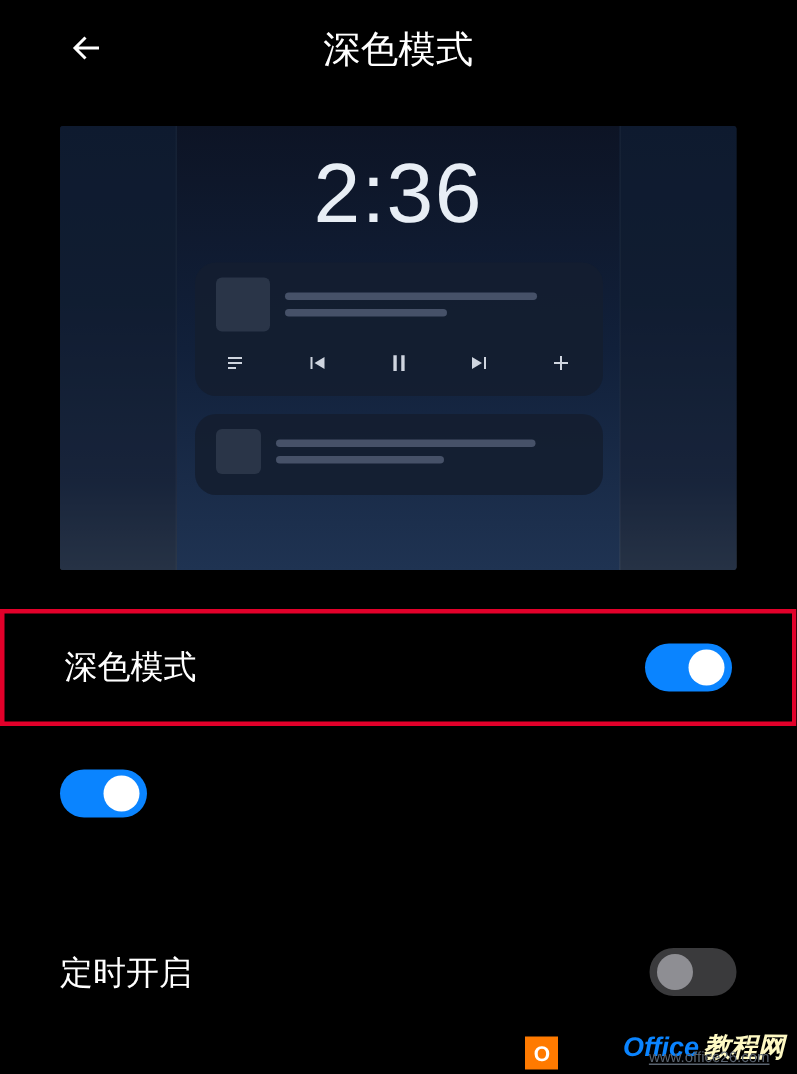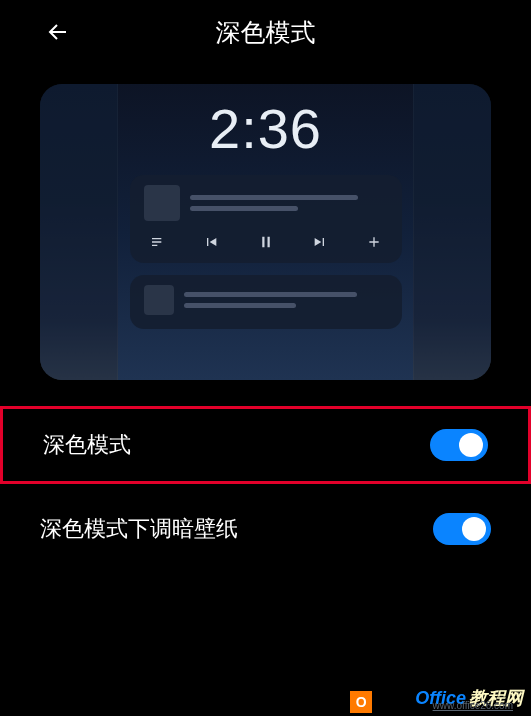--- a/index.html
+++ b/index.html
@@ -33,21 +33,21 @@
     .back-btn svg { width: 24px; height: 24px; stroke: #fff; stroke-width: 2; fill: none; }
     .title {
       width: 100%;
       text-align: center;
       font-size: 25px;
       font-weight: 400;
     }
     .preview-card {
       margin: 20px 40px 0 40px;
       height: 296px;
-      border-radius: 22px;
+      border-radius: 2px;
       background: linear-gradient(180deg,#16253e 0%, #1a2a44 40%, #2a3a58 80%, #4a5a70 100%);
       position: relative;
       overflow: hidden;
     }
     .preview-inner {
       position: absolute;
       left: 78px; right: 78px; top: 0; bottom: 0;
       background: linear-gradient(180deg,#0d1425 0%,#11203a 50%,#1f3352 100%);
       display: flex;
       flex-direction: column;
@@ -222,26 +222,31 @@
 </div>
 
 <div class="settings">
   <div class="row highlighted">
     <span>深色模式</span>
     <div class="toggle on">
         <div class="knob"></div>
       </div>
   </div>
   <div class="row">
-    <span>深色模式下调暗壁纸</span>
     <div class="toggle on">
         <div class="knob"></div>
       </div>
   </div>
   <div style="height:40px"></div>
+  <div class="row section">
+    <span>定时开启</span>
+    <div class="toggle off">
+        <div class="knob"></div>
+      </div>
+  </div>
 </div>
 
 <div class="watermark">
   <span class="wm-logo">O</span>
   <span class="wm-office">Office</span>
     <span class="wm-suffix">教程网</span>
   <span class="wm-url">www.office26.com</span>
 </div>
 
 </body></html>

